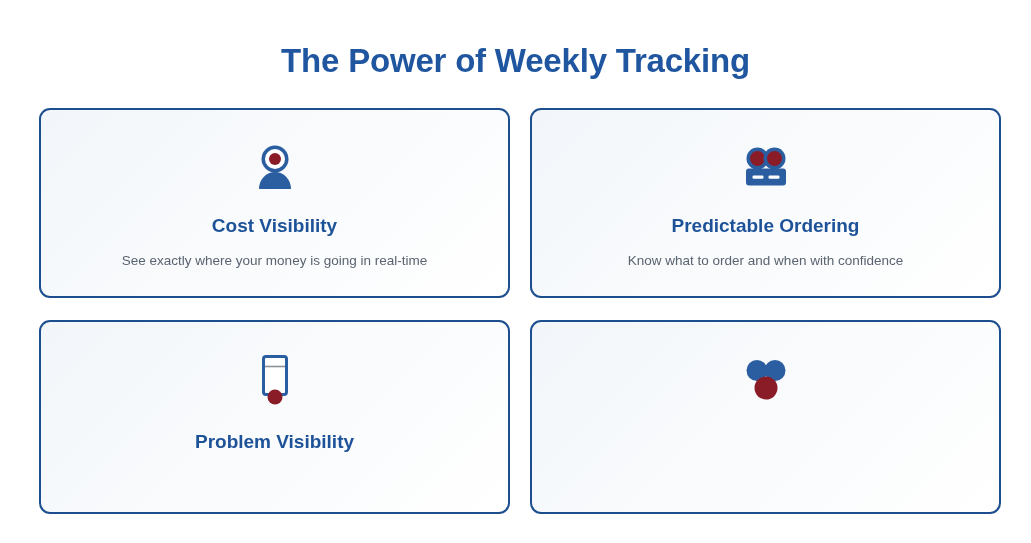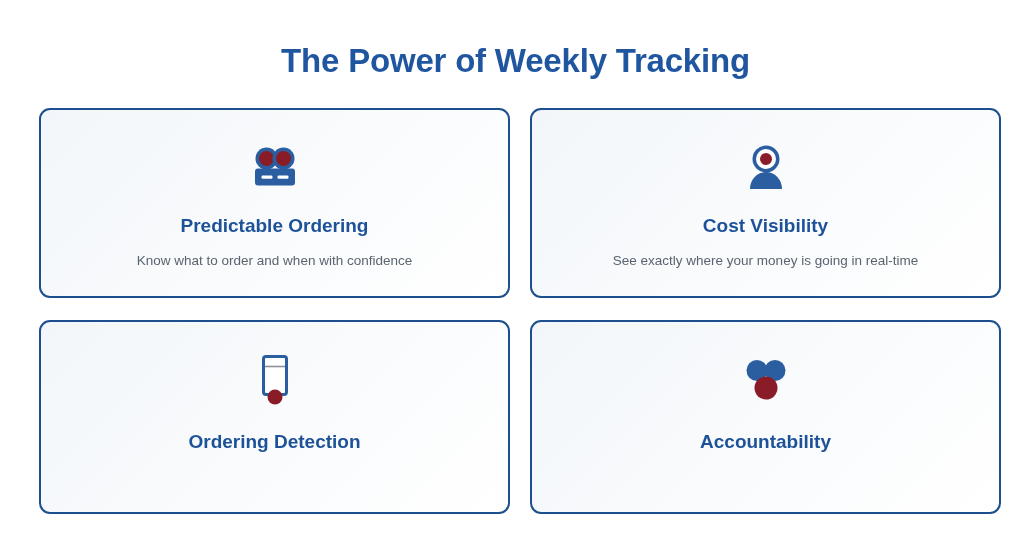--- a/index.html
+++ b/index.html
@@ -94,65 +94,64 @@
 <body>
 
 <div class="page">
 
   <div class="page-title">The Power of Weekly Tracking</div>
 
   <div class="card-grid">
 
     <div class="card">
       <div class="card-icon">
+        <svg width="40" height="46" viewBox="0 0 40 46" xmlns="http://www.w3.org/2000/svg">
+          <path d="M4 45 a16 17 0 0 1 32 0 z" fill="#2b5ea0"></path>
+          <circle cx="20" cy="15" r="13.5" fill="#2b5ea0"></circle>
+          <circle cx="20" cy="15" r="10" fill="#ffffff"></circle>
+          <circle cx="20" cy="15" r="6" fill="#8a1c28"></circle>
+        </svg>
+      </div>
+      <div class="card-title">Cost Visibility</div>
+      <div class="card-desc">See exactly where your money is going in real-time</div>
+    </div>
+
+    <div class="card">
+      <div class="card-icon">
         <svg width="46" height="42" viewBox="0 0 46 42" xmlns="http://www.w3.org/2000/svg">
           <circle cx="14.5" cy="12.5" r="11" fill="#2b5ea0"></circle>
           <circle cx="14.5" cy="12.5" r="7.5" fill="#8a1c28"></circle>
           <circle cx="31.5" cy="12.5" r="11" fill="#2b5ea0"></circle>
           <circle cx="31.5" cy="12.5" r="7.5" fill="#8a1c28"></circle>
           <rect x="3" y="22.5" width="40" height="17" rx="3" fill="#2b5ea0"></rect>
           <rect x="9.5" y="29.5" width="11" height="3.2" rx="1.2" fill="#ffffff"></rect>
           <rect x="25.5" y="29.5" width="11" height="3.2" rx="1.2" fill="#ffffff"></rect>
         </svg>
       </div>
       <div class="card-title">Predictable Ordering</div>
       <div class="card-desc">Know what to order and when with confidence</div>
     </div>
 
-    <div class="card">
-      <div class="card-icon">
-        <svg width="40" height="46" viewBox="0 0 40 46" xmlns="http://www.w3.org/2000/svg">
-          <path d="M4 45 a16 17 0 0 1 32 0 z" fill="#2b5ea0"></path>
-          <circle cx="20" cy="15" r="13.5" fill="#2b5ea0"></circle>
-          <circle cx="20" cy="15" r="10" fill="#ffffff"></circle>
-          <circle cx="20" cy="15" r="6" fill="#8a1c28"></circle>
-        </svg>
-      </div>
-      <div class="card-title">Cost Visibility</div>
-      <div class="card-desc">See exactly where your money is going in real-time</div>
-    </div>
-
     <div class="card row2">
       <div class="card-icon">
         <svg width="34" height="50" viewBox="0 0 34 50" xmlns="http://www.w3.org/2000/svg">
           <rect x="5.5" y="1.5" width="23" height="38" rx="2.5" fill="#ffffff" stroke="#2b5ea0" stroke-width="3"></rect>
           <line x1="7" y1="11.5" x2="27" y2="11.5" stroke="#8d9097" stroke-width="1.6"></line>
           <circle cx="17" cy="42" r="7.5" fill="#8a1c28"></circle>
         </svg>
       </div>
-      <div class="card-title">Ordering Detection</div>
+      <div class="card-title">Problem Visibility</div>
     </div>
 
     <div class="card row2">
       <div class="card-icon">
         <svg width="46" height="46" viewBox="0 0 46 46" xmlns="http://www.w3.org/2000/svg">
           <line x1="15" y1="14" x2="23" y2="29" stroke="#9aa0a8" stroke-width="2.4"></line>
           <line x1="31" y1="14" x2="23" y2="29" stroke="#9aa0a8" stroke-width="2.4"></line>
           <circle cx="14" cy="13.5" r="10.5" fill="#2b5ea0"></circle>
           <circle cx="32" cy="13.5" r="10.5" fill="#2b5ea0"></circle>
           <circle cx="23" cy="31" r="11.5" fill="#8a1c28"></circle>
         </svg>
       </div>
-      <div class="card-title">Accountability</div>
     </div>
 
   </div>
 </div>
 
 </body></html>

